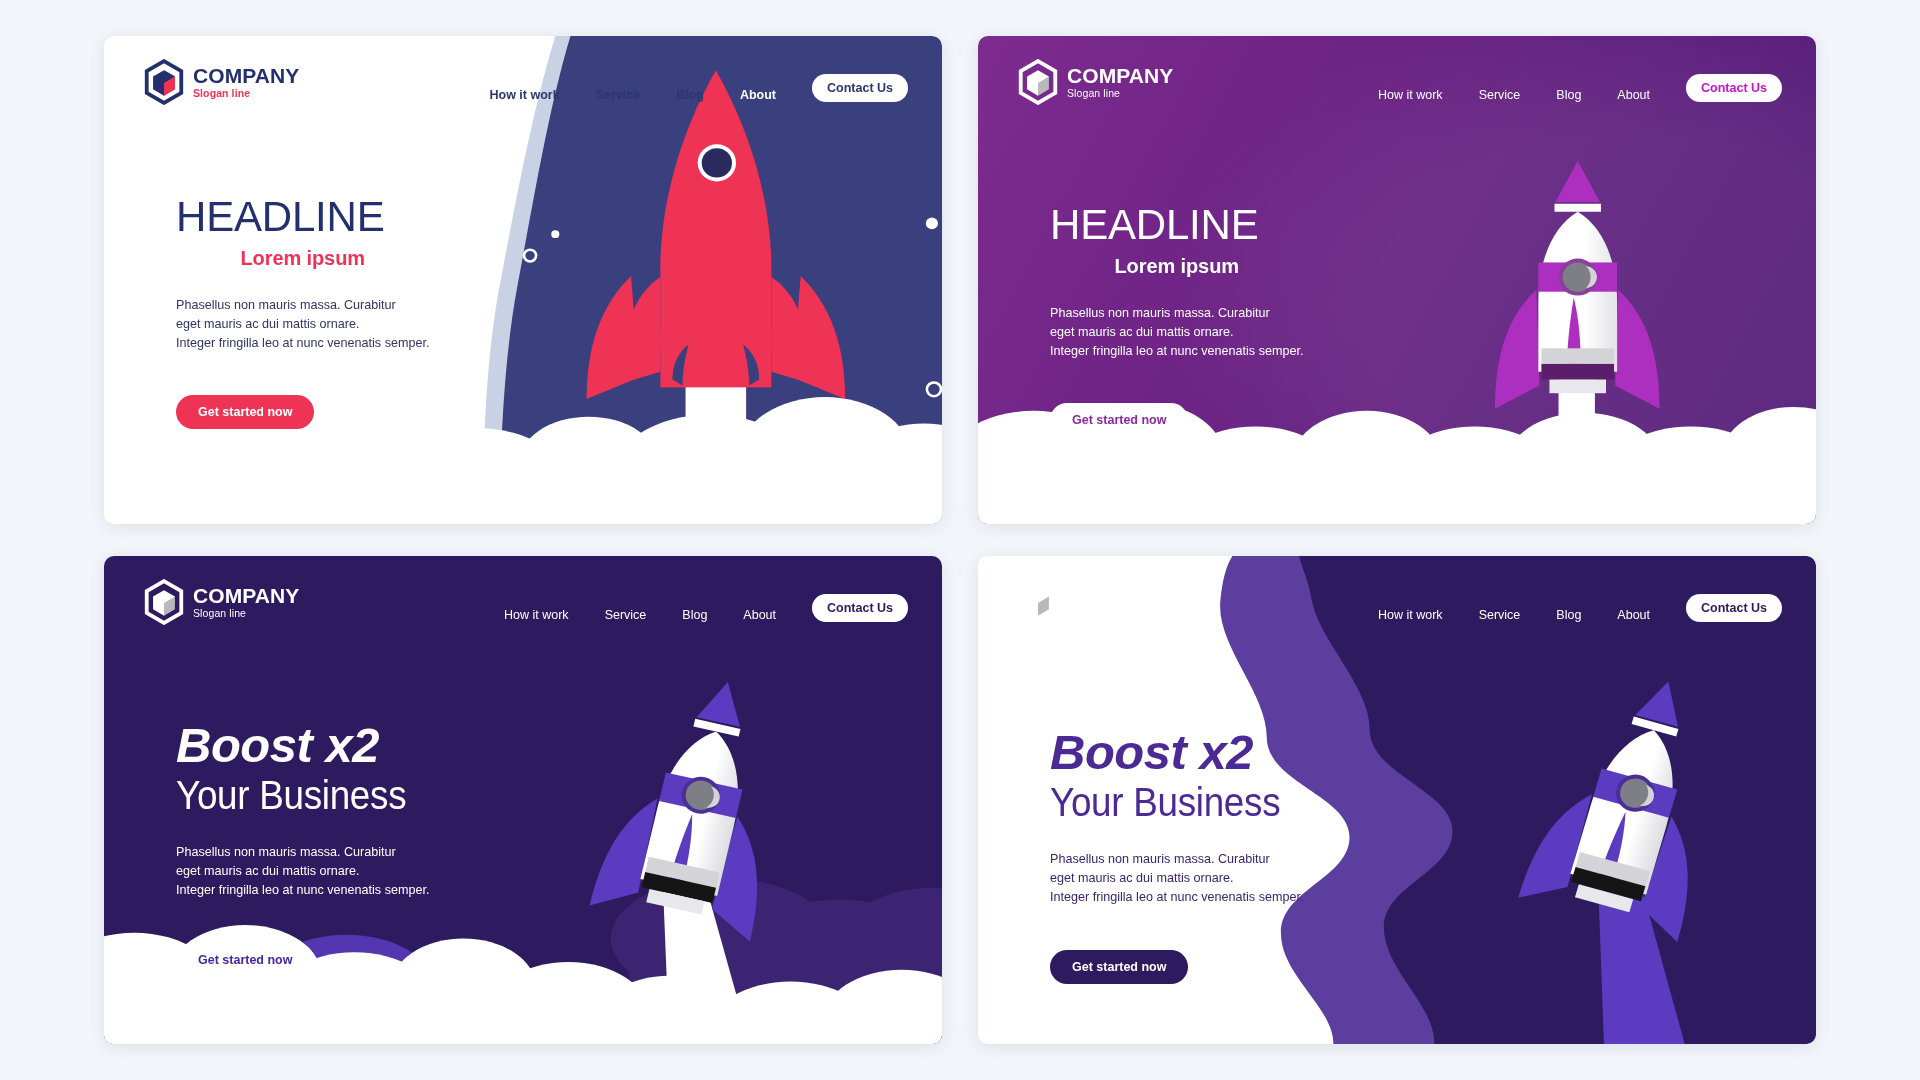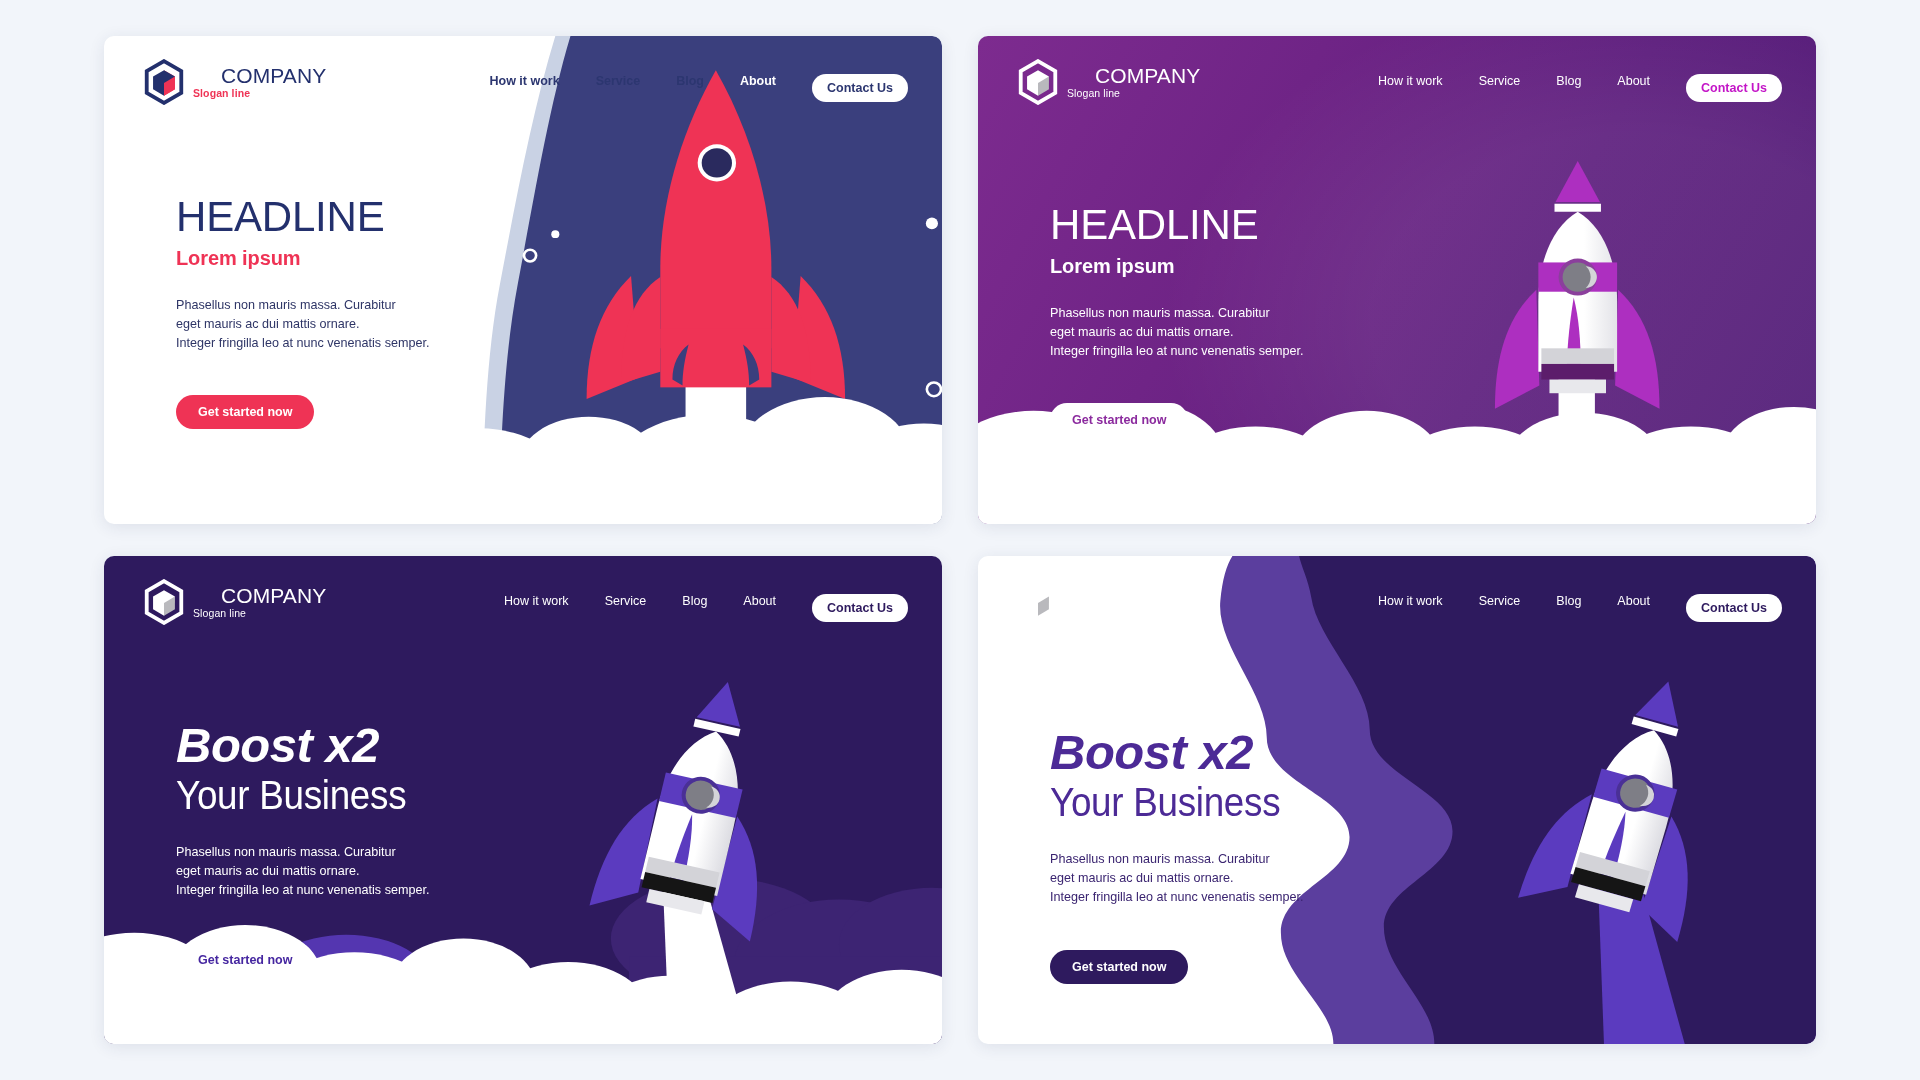--- a/index.html
+++ b/index.html
@@ -31,50 +31,49 @@
     position:absolute; top:0; left:0; right:0;
     height:92px;
     display:flex; align-items:center;
     padding:0 34px 0 40px;
     z-index:30;
   }
   .brand { display:flex; align-items:center; gap:9px; }
   .logo-mark { width:40px; height:46px; flex:none; display:block; }
   .brand-text { line-height:1; }
   .brand-name {
-    font-size:21px; font-weight:normal; letter-spacing:.1px;
+    font-size:21px; font-weight:bold; letter-spacing:.1px;
     display:block;
-    margin-left:28px;
   }
   .brand-slogan {
     font-size:10.5px; display:block; margin-top:2px; letter-spacing:.1px;
   }
   .nav-links {
     margin-left:auto;
-    display:flex; align-items:flex-start; gap:36px;margin-top:12px;
+    display:flex; align-items:flex-end; gap:36px;margin-top:12px;
   }
   .nav-link {
     font-size:12.5px; white-space:nowrap; cursor:pointer;
   }
   .nav-cta {
     font-size:12.5px; white-space:nowrap; cursor:pointer;
     border-radius:20px; padding:7px 15px;
     background:#ffffff;
   }
 
   
   .content {
     position:absolute; z-index:20;
     left:72px;
   }
   .headline {
     font-size:42px; font-weight:normal; letter-spacing:-0.2px; line-height:1;
   }
   .subheadline {
-    font-size:20px; font-weight:bold; margin-top:9px; letter-spacing:-0.1px;
+    font-size:20px; font-weight:bold; margin-top:9px; letter-spacing:-0.1px;text-align:center;
   }
   .boost {
     font-size:49px; font-weight:bold; font-style:italic;
     letter-spacing:-0.5px; line-height:1;
   }
   .boost-sub {
     font-size:40px; font-weight:normal; letter-spacing:-0.3px;
     line-height:1.08; margin-top:4px;
     transform:scaleX(.92); transform-origin:left center;
   }

